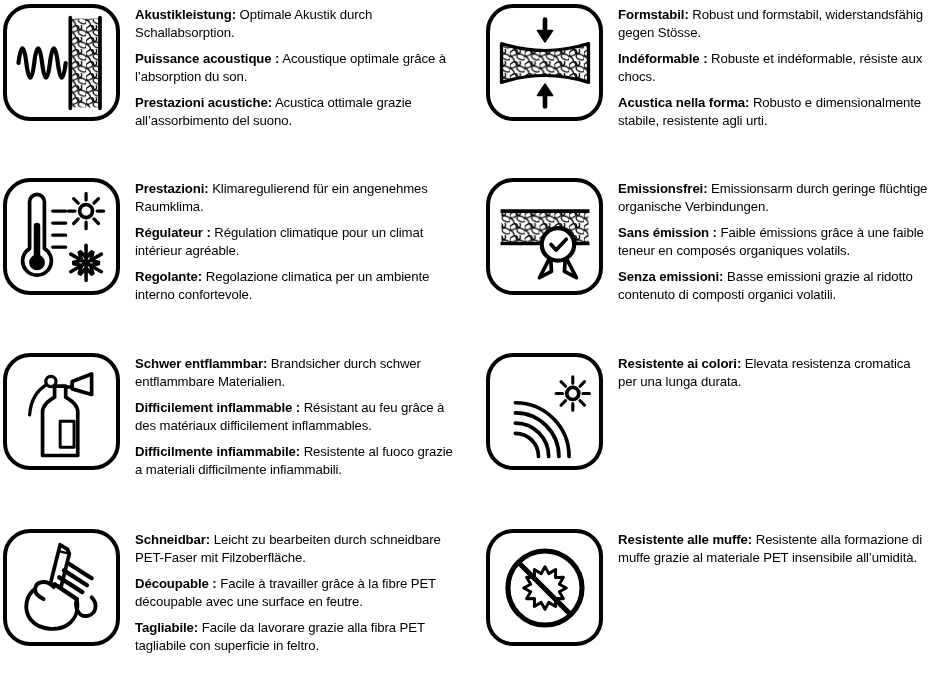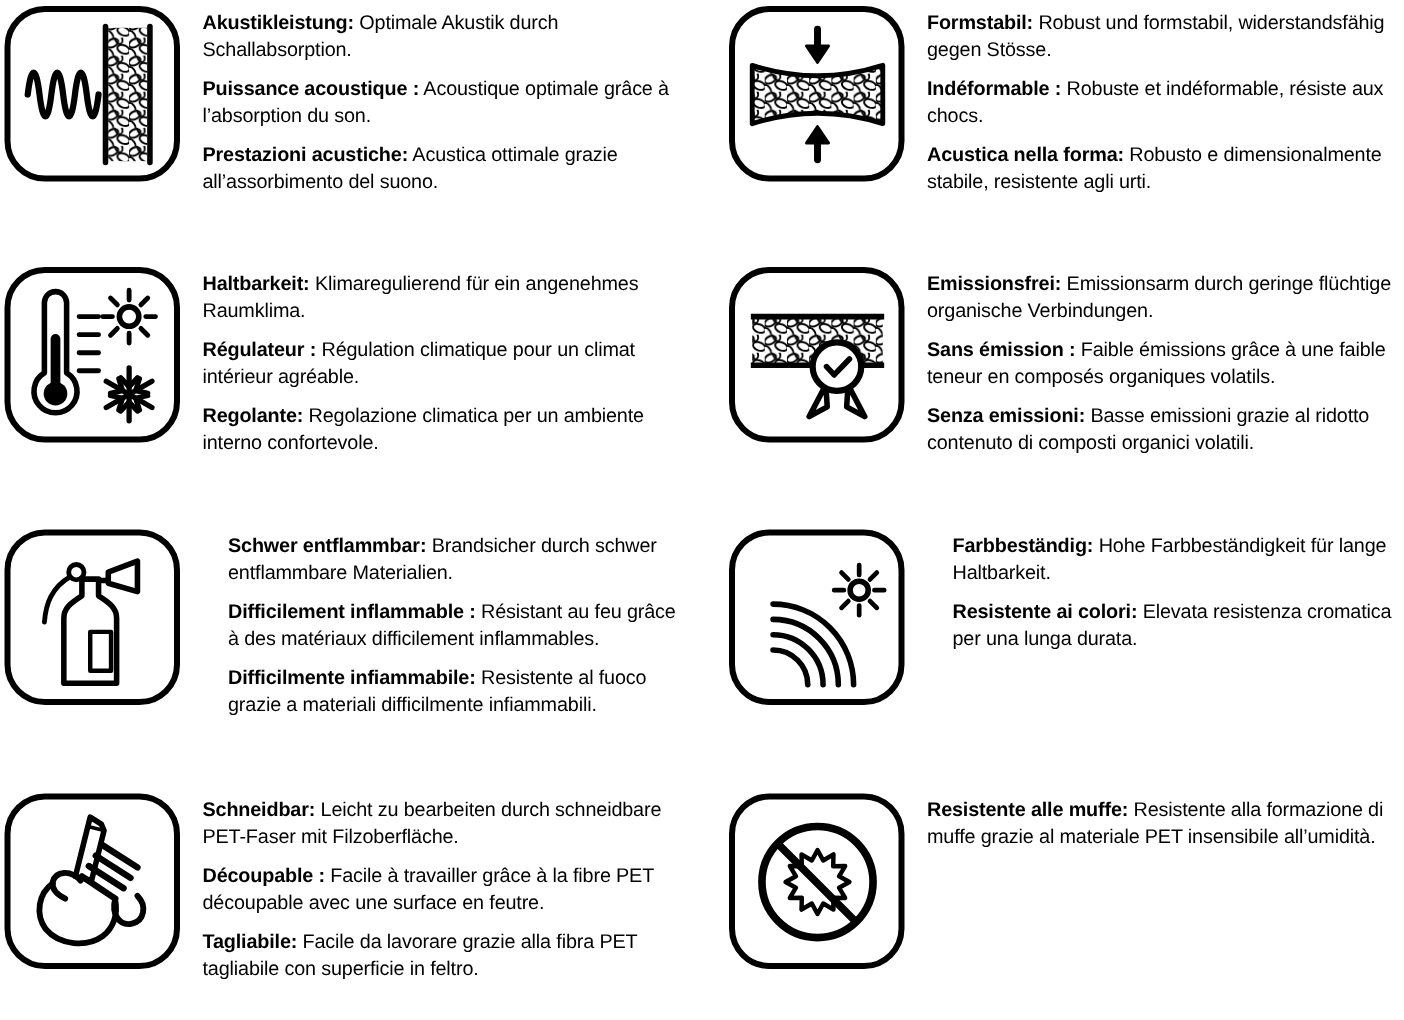--- a/index.html
+++ b/index.html
@@ -13,21 +13,21 @@
     grid-template-columns: 468px 468px;
     grid-auto-rows: 170px;
     width: 936px; height: 680px;
     box-sizing: border-box;
   }
   .feature { display: flex; align-items: flex-start; box-sizing: border-box; }
   .feature:nth-child(odd)  { padding-left: 3px; }
   .feature:nth-child(even) { padding-left: 18px; }
   .feature:nth-child(-n+2) { padding-top: 4px; }
   .feature:nth-child(n+3):nth-child(-n+4) { padding-top: 8px; }
-  .feature:nth-child(n+5):nth-child(-n+6) { padding-top: 13px; gap: 17px; }
+  .feature:nth-child(n+5):nth-child(-n+6) { padding-top: 13px; }
   .feature:nth-child(n+7) { padding-top: 19px; }
   .tile {
     flex: none;
     width: 109px; height: 109px;
     border: 4.5px solid #000;
     border-radius: 27px;
     background: #fff;
     display: flex; align-items: center; justify-content: center;
   }
   svg.glyph { width: 100px; height: 100px; display: block; }
@@ -114,21 +114,21 @@
               <path d="M74 70 L80 76.5 L86 70"></path>
               <path d="M74 94 L80 87.5 L86 94"></path>
             </g>
             <use href="#flake-arm" transform="rotate(60 80 82)"></use>
             <use href="#flake-arm" transform="rotate(120 80 82)"></use>
           </g>
         </g>
       </svg>
     </div>
     <div class="text">
-      <p><b>Haltbarkeit:</b> <span>Klimaregulierend für ein angenehmes Raumklima.</span></p>
+      <p><b>Prestazioni:</b> <span>Klimaregulierend für ein angenehmes Raumklima.</span></p>
       <p><b>Régulateur :</b> <span>Régulation climatique pour un climat intérieur agréable.</span></p>
       <p><b>Regolante:</b> <span>Regolazione climatica per un ambiente interno confortevole.</span></p>
     </div>
   </article>
 
   <article class="feature">
     <div class="tile">
       <svg class="glyph" viewBox="0 0 108 108">
         <rect x="7" y="27" width="94" height="33" fill="url(#fiber)"></rect>
         <path stroke="#000" stroke-width="4" d="M6 26 H102 M6 61 H102" fill="none"></path>
@@ -176,21 +176,20 @@
           <path d="M22 77 A25 25 0 0 1 47 102"></path>
           <circle cx="84" cy="34" r="6.5"></circle>
           <g stroke-width="3.4">
             <path d="M84 23 V16 M84 45 V52 M95 34 H102 M73 34 H66"></path>
             <path d="M91.8 26.2 L96.7 21.3 M76.2 26.2 L71.3 21.3 M91.8 41.8 L96.7 46.7 M76.2 41.8 L71.3 46.7"></path>
           </g>
         </g>
       </svg>
     </div>
     <div class="text">
-      <p><b>Farbbeständig:</b> <span>Hohe Farbbeständigkeit für lange Haltbarkeit.</span></p>
       <p><b>Resistente ai colori:</b> <span>Elevata resistenza cromatica per una lunga durata.</span></p>
     </div>
   </article>
 
   <article class="feature">
     <div class="tile">
       <svg class="glyph" viewBox="0 0 108 108">
         <g fill="none" stroke="#000" stroke-width="4.2" stroke-linecap="round" stroke-linejoin="round">
           <g transform="rotate(14 52 32)">
             <path fill="#fff" stroke-width="4" d="M46 15 L46 8 L55 11 L58 15 L58 52 L46 52 Z"></path>

